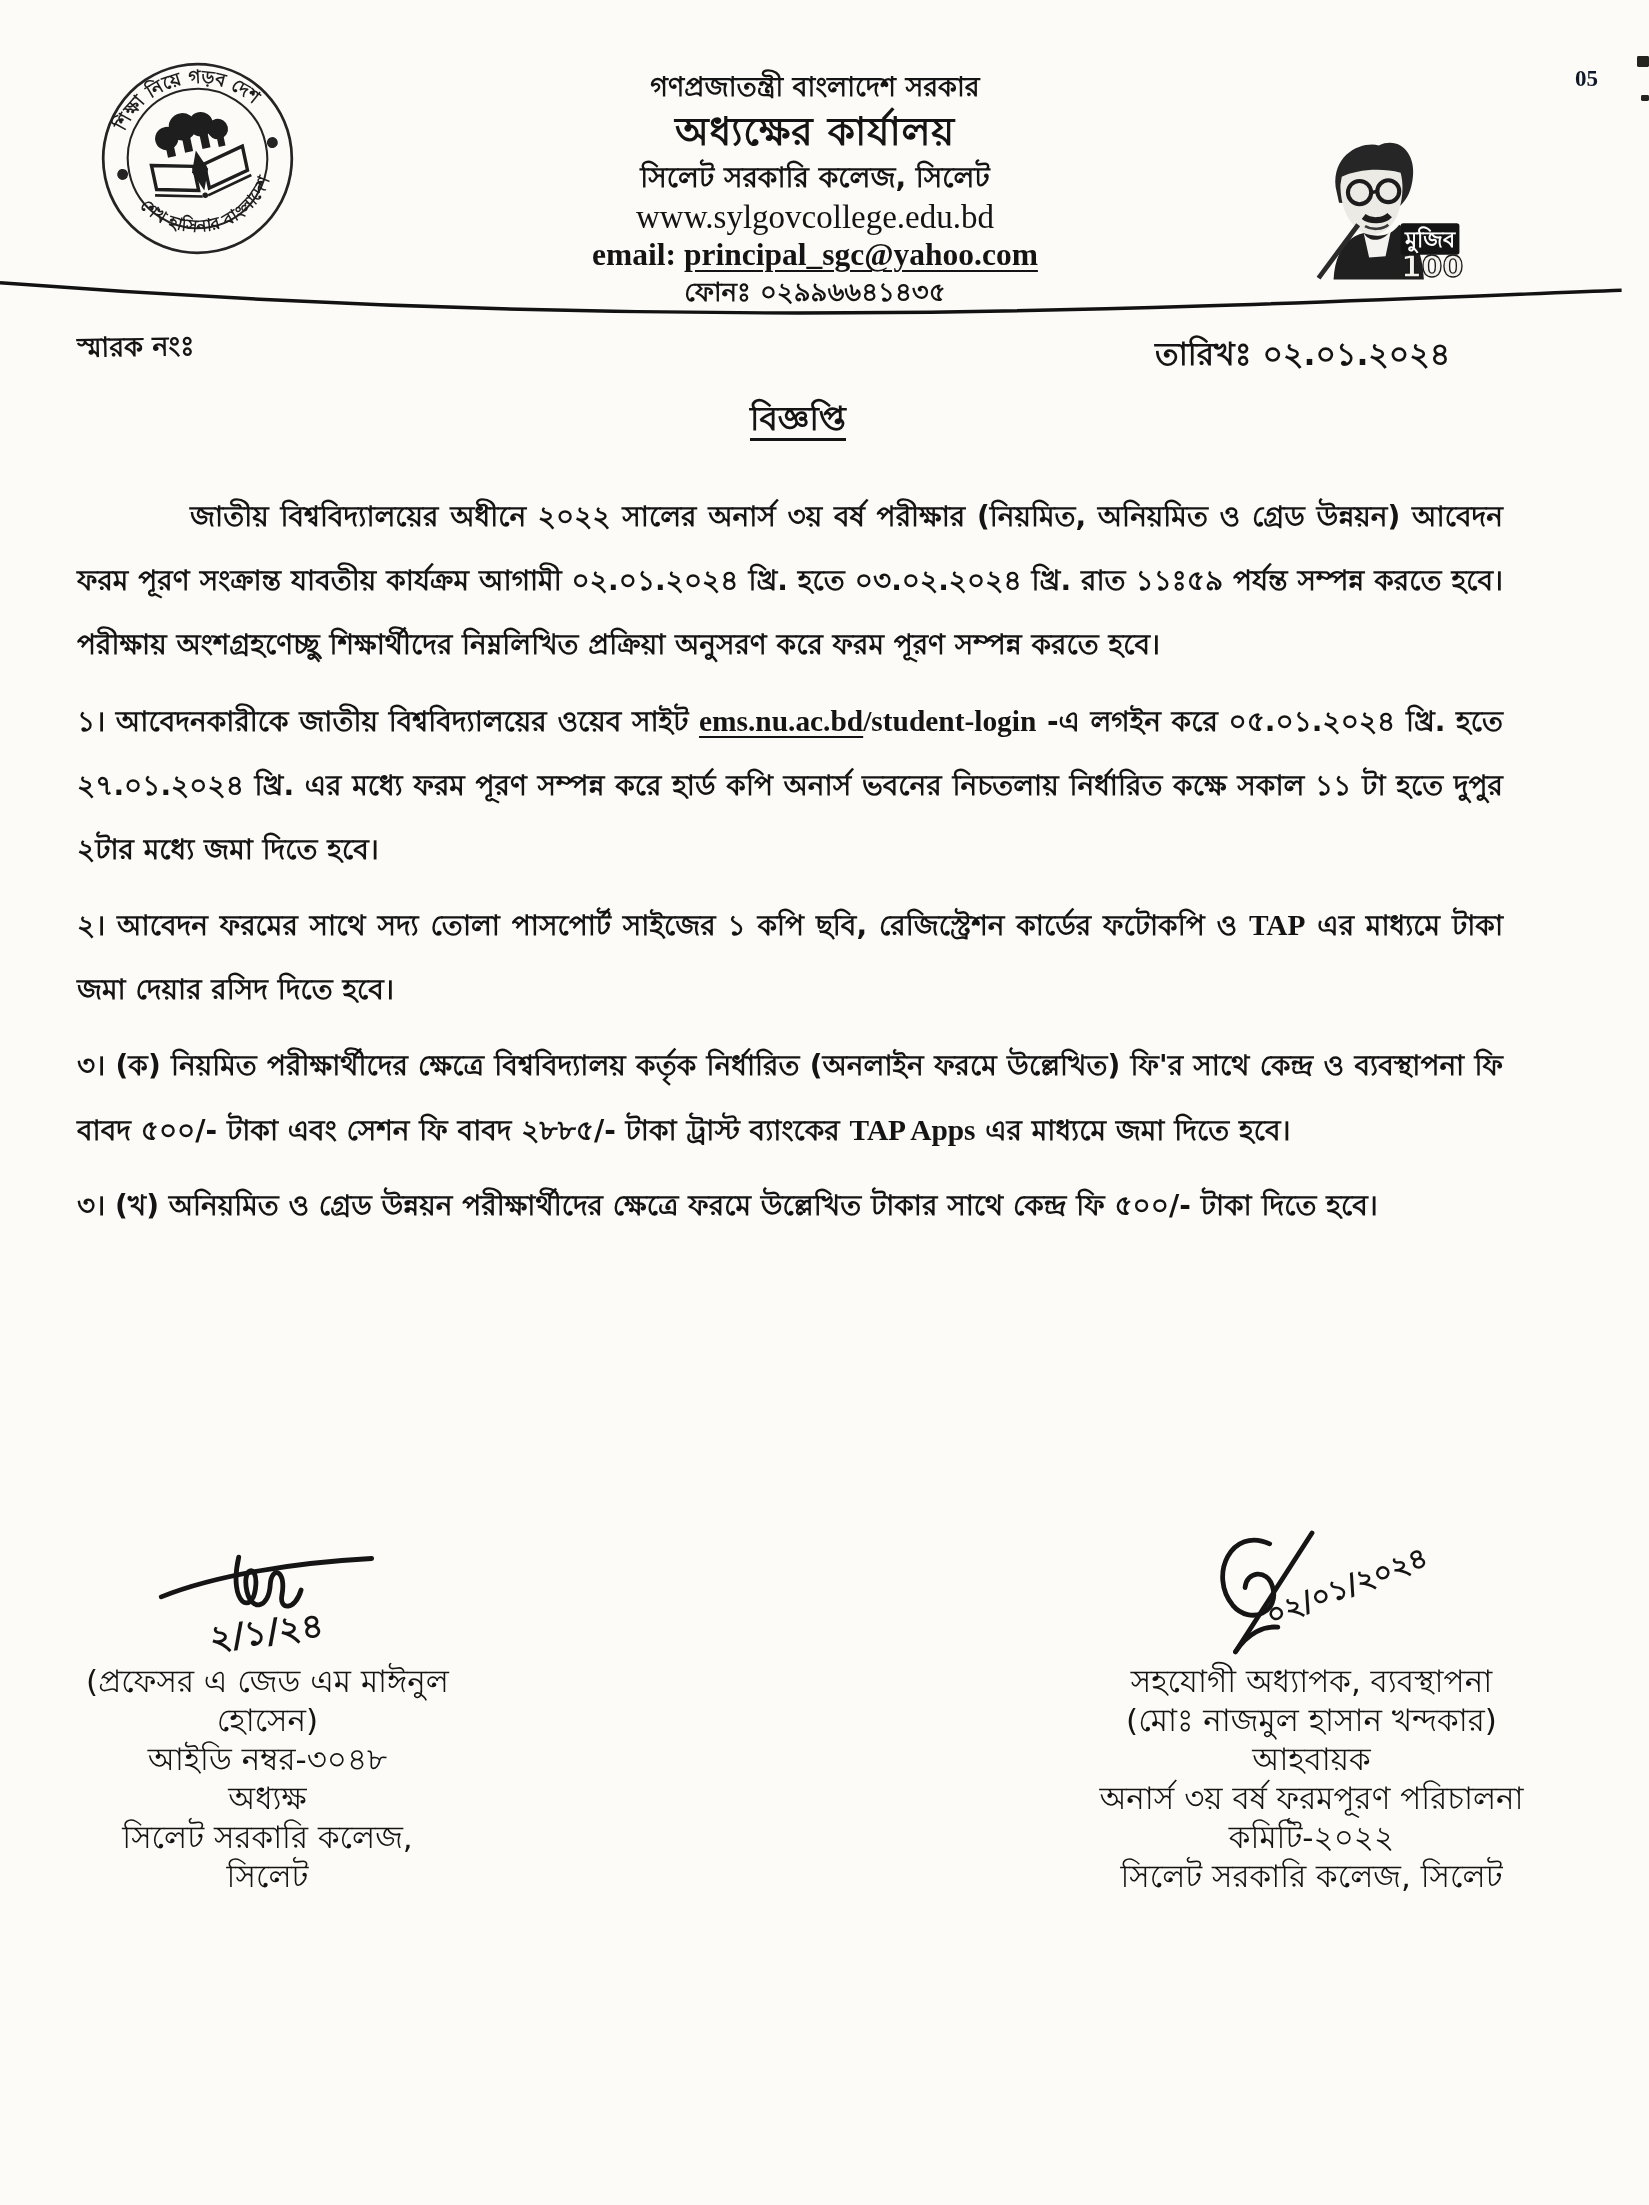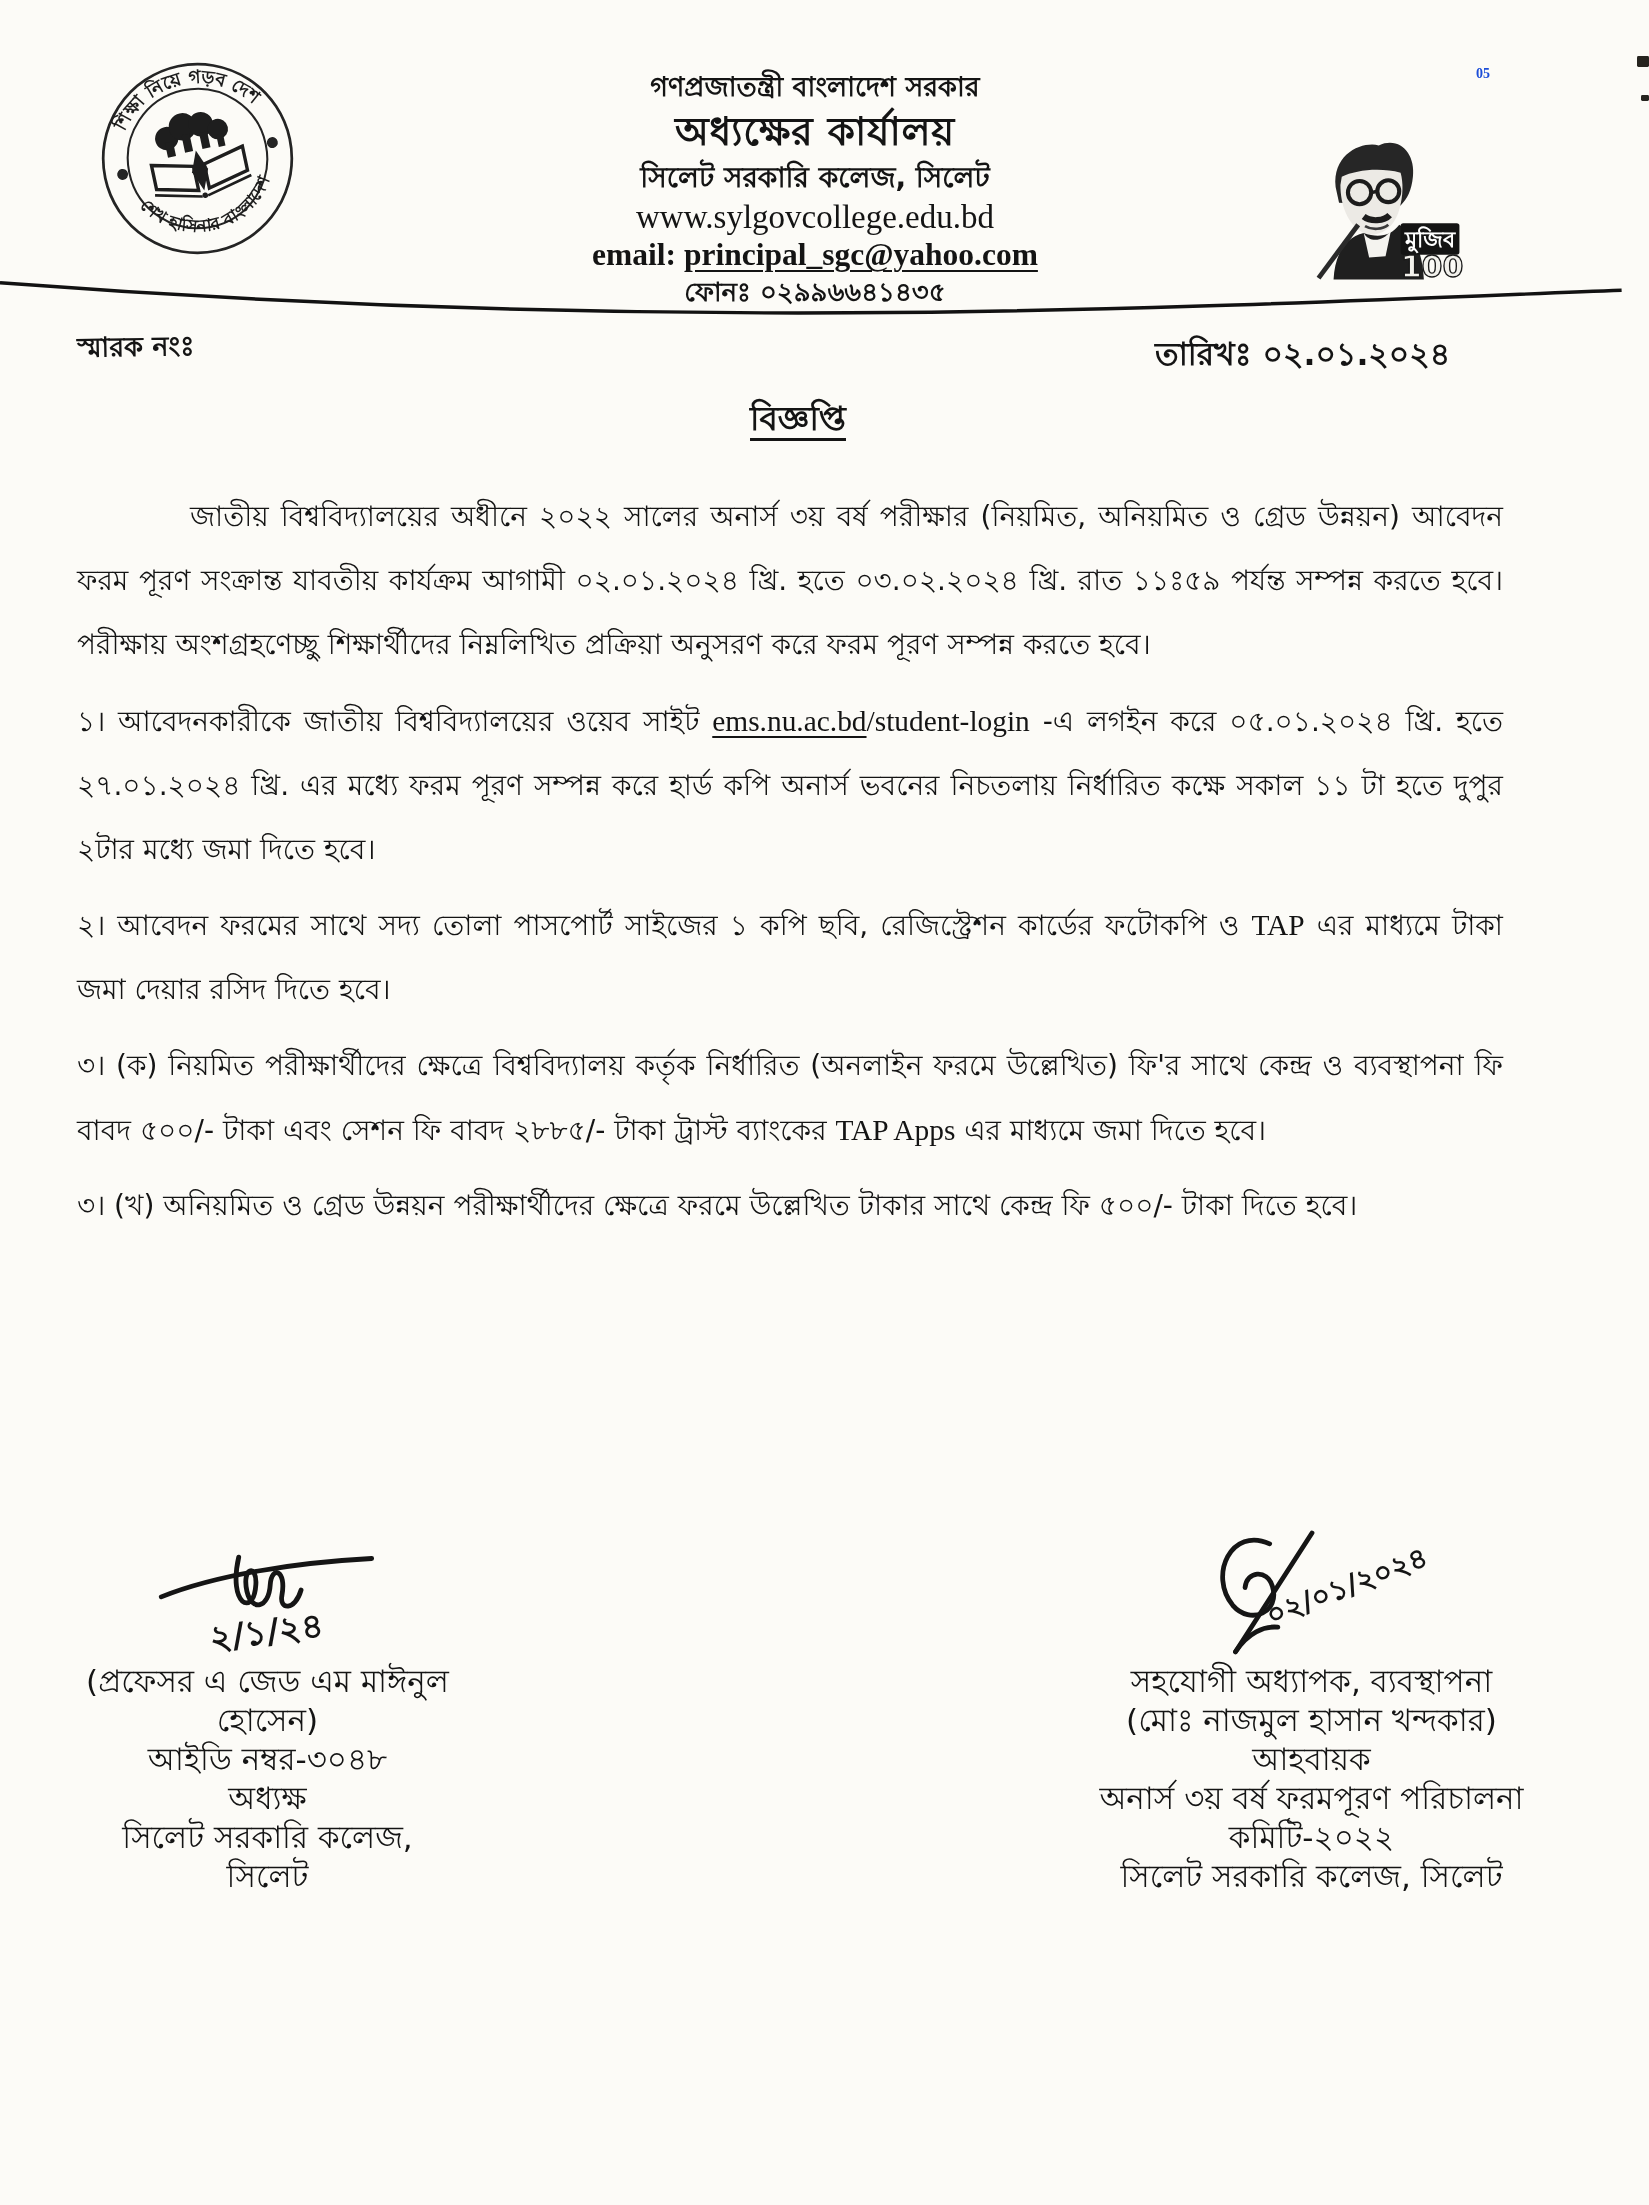--- a/index.html
+++ b/index.html
@@ -17,33 +17,33 @@
 
   
   .header-text{left:418px;top:68px;width:794px;text-align:center;}
   .h-govt{font-size:27px;font-weight:700;line-height:38px;}
   .h-office{font-size:39px;font-weight:700;line-height:51px;letter-spacing:0.7px;}
   .h-college{font-size:28px;font-weight:700;line-height:42px;}
   .h-web{font-size:33px;font-weight:400;line-height:37px;}
   .h-email{font-size:31.5px;font-weight:700;line-height:38px;}
   .h-phone{font-size:26px;font-weight:700;line-height:36px;}
 
-  .page-number{left:1476px;top:66px;font-size:14px;font-weight:700;color:#1d4ed8;}
+  .page-number{left:1575px;top:66px;font-size:23px;font-weight:700;color:#0f172a;}
 
   .scan-mark{background:#26241f;border-radius:1.4px;}
 
   
   .memo-label{left:77px;top:326px;font-size:27px;font-weight:700;transform:rotate(-1deg);}
   .date-label{left:1155px;top:330px;font-size:31.5px;font-weight:700;}
 
   .notice-title{left:0;top:393px;width:1596px;text-align:center;font-size:33px;font-weight:700;}
   .notice-title span{text-decoration:underline;text-decoration-thickness:2.7px;text-underline-offset:8.2px;}
 
   
-  .body-text{left:77px;top:485px;width:1426px;font-size:28px;line-height:64px;text-align:justify;}
+  .body-text{left:77px;top:485px;width:1426px;font-size:28px;line-height:64px;text-align:justify;font-weight:bold;}
   .body-text p{margin:0 0 11.6px 0;}
   .body-text p.indent{text-indent:113px;}
   .body-text .latin{font-size:29.4px;}
 
   
   .sig-block{text-align:center;}
   .sig-left{left:79px;top:1542px;width:377px;}
   .sig-right{left:1058px;top:1522px;width:507px;}
   .sig-line{font-size:31px;font-weight:400;line-height:39px;}
   .sig-svg{display:block;margin:0 auto;}

